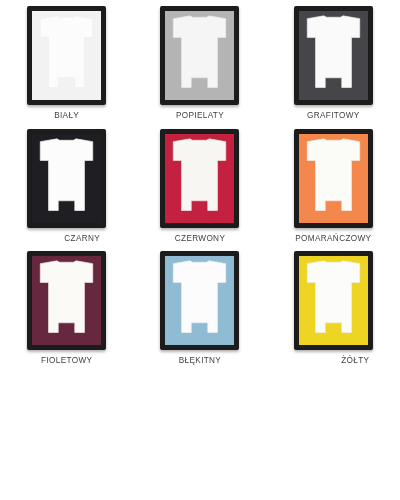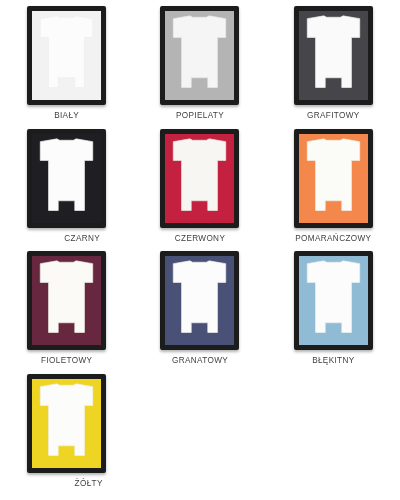--- a/index.html
+++ b/index.html
@@ -138,30 +138,20 @@
         <div class="frame-inner" style="background: rgb(103, 40, 63);">
           <svg class="shirt-svg" viewBox="0 0 100 128" preserveAspectRatio="none">
             <path d="M12 11 L36 7 L40 9 L60 9 L64 7 L88 11 L88 38 L76 38 L76 110 L62 110 L62 96 L38 96 L38 110 L24 110 L24 38 L12 38 Z" fill="#fbfaf6" stroke="#eeece6" stroke-width="1"></path>
           </svg>
         </div>
       </div>
       <div class="swatch-label" style="color: rgb(63, 63, 63);">FIOLETOWY</div>
     </div>
     <div class="swatch-cell">
       <div class="frame" style="border-color: rgb(28, 28, 28);">
-        <div class="frame-inner" style="background: rgb(74, 81, 118);">
-          <svg class="shirt-svg" viewBox="0 0 100 128" preserveAspectRatio="none">
-            <path d="M12 11 L36 7 L40 9 L60 9 L64 7 L88 11 L88 38 L76 38 L76 110 L62 110 L62 96 L38 96 L38 110 L24 110 L24 38 L12 38 Z" fill="#fcfcfc" stroke="#efefef" stroke-width="1"></path>
-          </svg>
-        </div>
-      </div>
-      <div class="swatch-label" style="color: rgb(63, 63, 63);">GRANATOWY</div>
-    </div>
-    <div class="swatch-cell">
-      <div class="frame" style="border-color: rgb(28, 28, 28);">
         <div class="frame-inner" style="background: rgb(143, 187, 212);">
           <svg class="shirt-svg" viewBox="0 0 100 128" preserveAspectRatio="none">
             <path d="M12 11 L36 7 L40 9 L60 9 L64 7 L88 11 L88 38 L76 38 L76 110 L62 110 L62 96 L38 96 L38 110 L24 110 L24 38 L12 38 Z" fill="#fcfcfc" stroke="#efefef" stroke-width="1"></path>
           </svg>
         </div>
       </div>
       <div class="swatch-label" style="color: rgb(63, 63, 63);">BŁĘKITNY</div>
     </div>
     <div class="swatch-cell">
       <div class="frame" style="border-color: rgb(28, 28, 28);">

